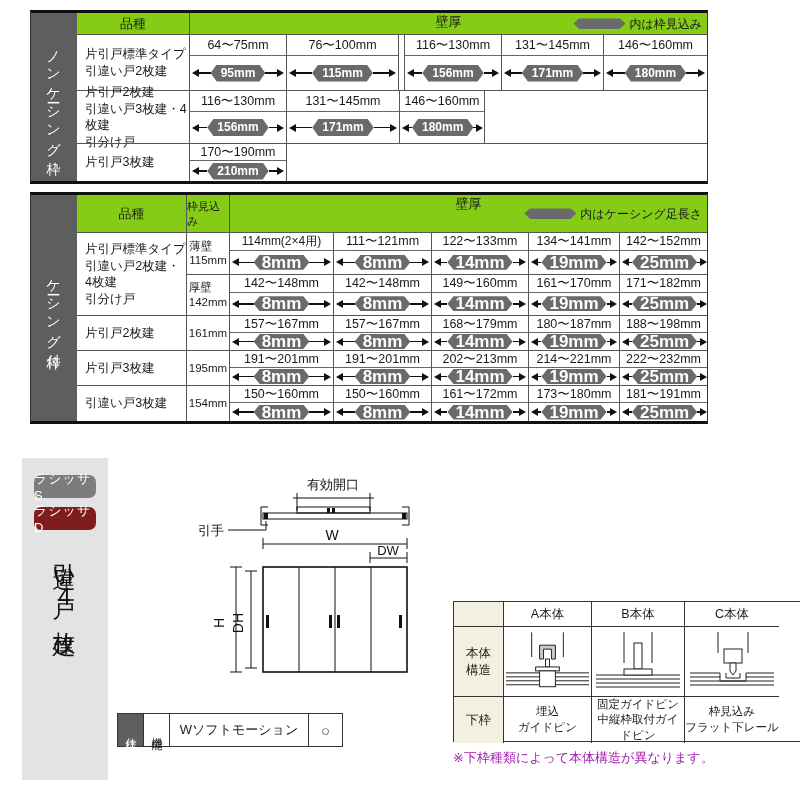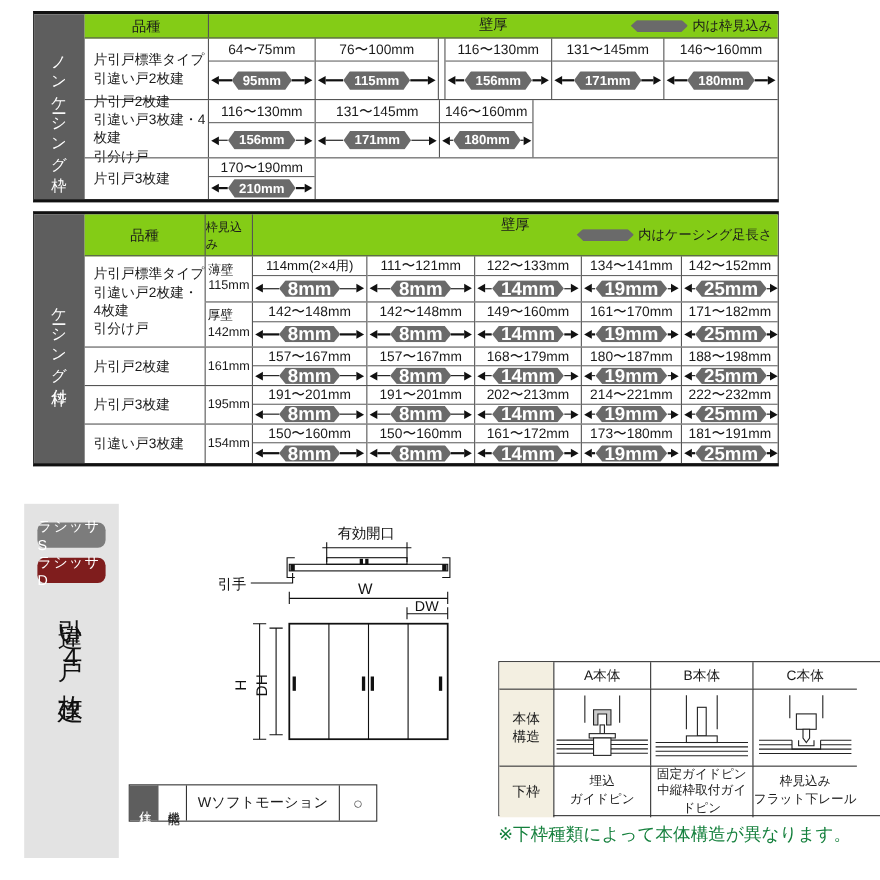--- a/index.html
+++ b/index.html
@@ -53,21 +53,21 @@
   .side-title{writing-mode:vertical-rl;text-orientation:upright;font-size:23px;letter-spacing:3px;color:#111}
   
   .btable{display:grid;grid-template-columns:49px 88px 93px 95px;grid-template-rows:24px 70px 47px;
           border:1px solid #333;box-sizing:border-box;background:#fff}
   .bcell{border-left:1px solid #333;border-top:1px solid #333;display:flex;align-items:center;justify-content:center;
          text-align:center;font-size:12.5px;box-sizing:border-box;overflow:hidden}
   .btable .bcell:nth-child(4n+1){border-left:none}
   .btable .bcell:nth-child(-n+4){border-top:none}
   .cream{background:#f3efe1;white-space:pre-line;line-height:1.3}
   .bnote{font-size:11.5px;line-height:1.35;white-space:pre-line}
-  .footnote{font-size:16px;color:#15803d}
+  .footnote{font-size:13px;color:#a21caf}
   
   .spec{display:flex;border:1px solid #333;box-sizing:border-box;background:#fff}
   .spec > div{display:flex;align-items:center;justify-content:center;box-sizing:border-box}
   .spec-dark{flex:0 0 25px;background:#5e5e5e;color:#fff}
   .vtxt{writing-mode:vertical-rl;text-orientation:upright;font-size:11px;letter-spacing:1px;line-height:1}
   .spec-func{flex:0 0 26px;border-left:1px solid #333}
   .spec-item{flex:1;border-left:1px solid #333;font-size:13px}
   .spec-val{flex:0 0 34px;border-left:1px solid #333;font-size:15px;color:#555}
   svg text{font-family:"Liberation Sans","DejaVu Sans",sans-serif;fill:#111}
 </style>

